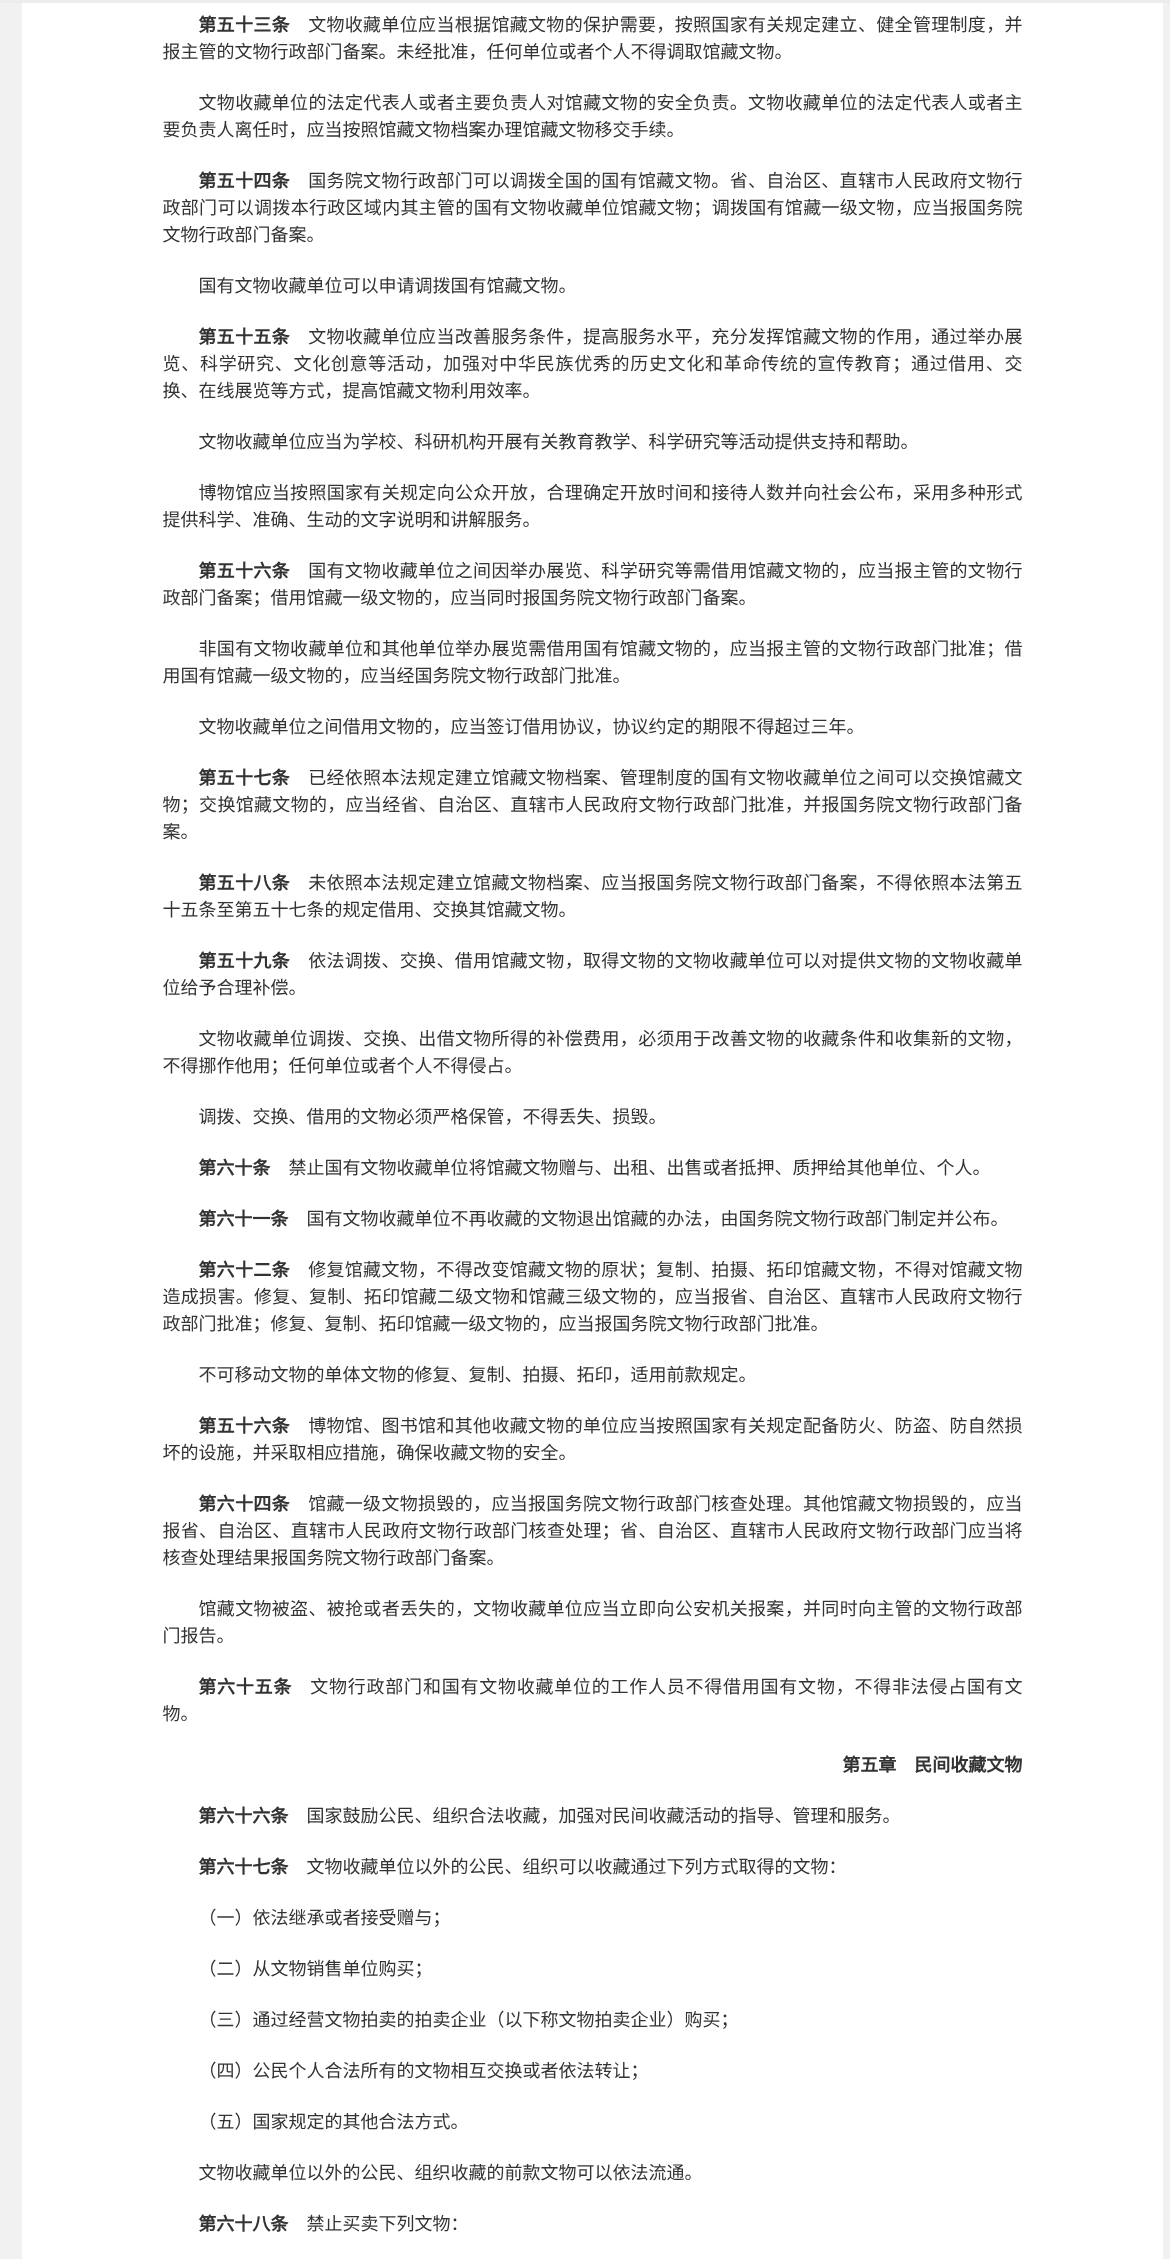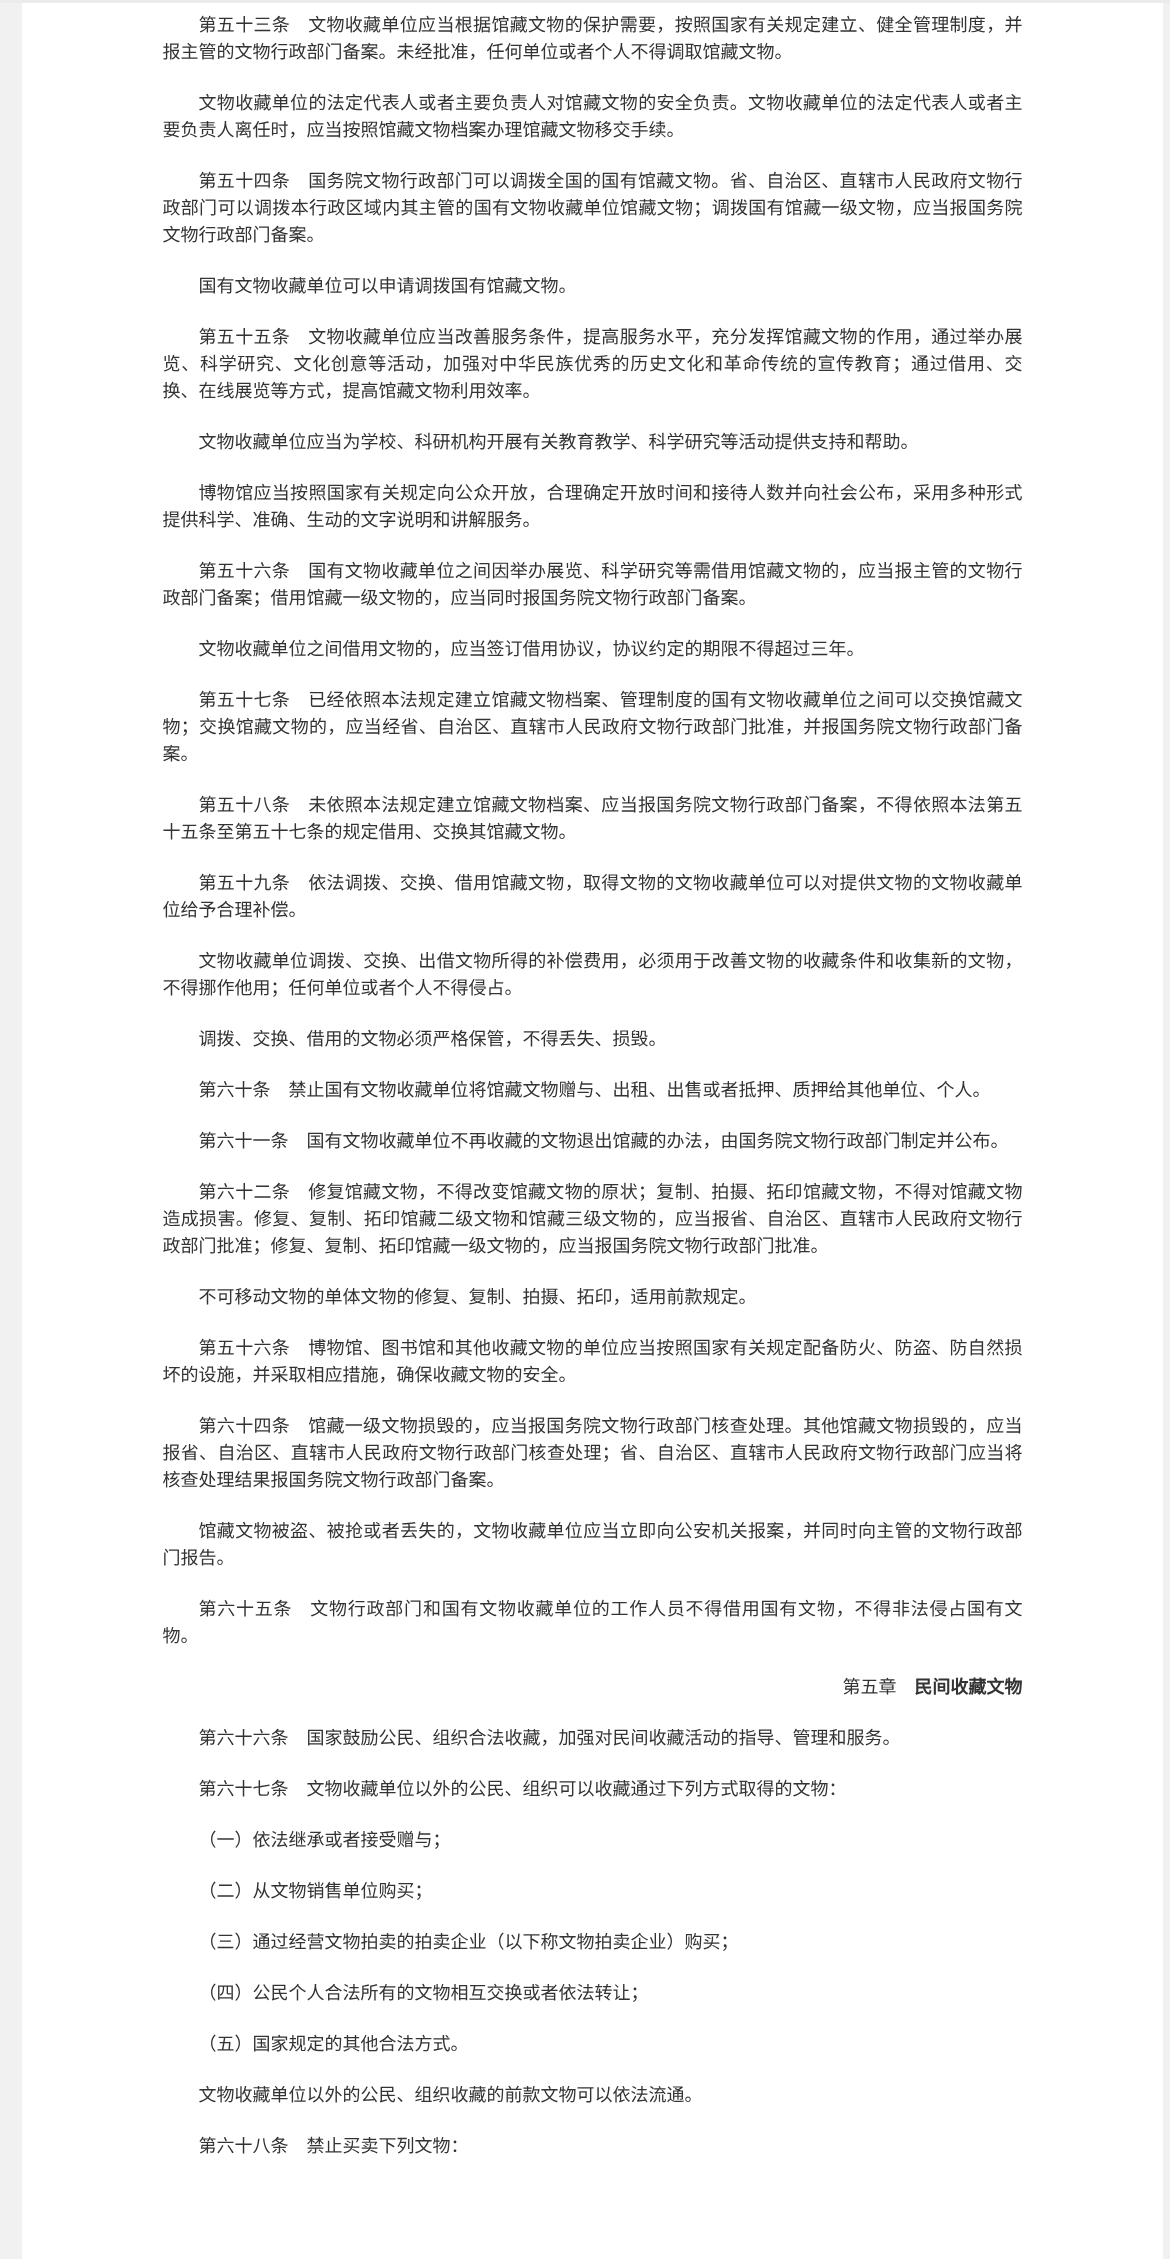--- a/index.html
+++ b/index.html
@@ -38,21 +38,21 @@
     font-size: 18px;
     line-height: 27px;
     text-align: justify;
     text-justify: inter-ideograph;
     text-indent: 2em;
     color: #333333;
     word-break: break-all;
   }
   .para:first-child { margin-top: 0; }
   .para .lead {
-    font-weight: normal;
+    font-weight: bold;
     margin-right: 1em;
   }
   .para.chapter {
     text-align: right;
     text-indent: 0;
     font-weight: bold;
   }
 </style>
 </head>
 <body>
@@ -64,20 +64,21 @@
 <div class="page">
   <div class="content">
       <p class="para article"><span class="lead">第五十三条</span><span class="ptext">文物收藏单位应当根据馆藏文物的保护需要，按照国家有关规定建立、健全管理制度，并报主管的文物行政部门备案。未经批准，任何单位或者个人不得调取馆藏文物。</span></p>
       <p class="para body"><span class="ptext">文物收藏单位的法定代表人或者主要负责人对馆藏文物的安全负责。文物收藏单位的法定代表人或者主要负责人离任时，应当按照馆藏文物档案办理馆藏文物移交手续。</span></p>
       <p class="para article"><span class="lead">第五十四条</span><span class="ptext">国务院文物行政部门可以调拨全国的国有馆藏文物。省、自治区、直辖市人民政府文物行政部门可以调拨本行政区域内其主管的国有文物收藏单位馆藏文物；调拨国有馆藏一级文物，应当报国务院文物行政部门备案。</span></p>
       <p class="para body"><span class="ptext">国有文物收藏单位可以申请调拨国有馆藏文物。</span></p>
       <p class="para article"><span class="lead">第五十五条</span><span class="ptext">文物收藏单位应当改善服务条件，提高服务水平，充分发挥馆藏文物的作用，通过举办展览、科学研究、文化创意等活动，加强对中华民族优秀的历史文化和革命传统的宣传教育；通过借用、交换、在线展览等方式，提高馆藏文物利用效率。</span></p>
       <p class="para body"><span class="ptext">文物收藏单位应当为学校、科研机构开展有关教育教学、科学研究等活动提供支持和帮助。</span></p>
       <p class="para body"><span class="ptext">博物馆应当按照国家有关规定向公众开放，合理确定开放时间和接待人数并向社会公布，采用多种形式提供科学、准确、生动的文字说明和讲解服务。</span></p>
       <p class="para article"><span class="lead">第五十六条</span><span class="ptext">国有文物收藏单位之间因举办展览、科学研究等需借用馆藏文物的，应当报主管的文物行政部门备案；借用馆藏一级文物的，应当同时报国务院文物行政部门备案。</span></p>
+      <p class="para body"><span class="ptext">非国有文物收藏单位和其他单位举办展览需借用国有馆藏文物的，应当报主管的文物行政部门批准；借用国有馆藏一级文物的，应当经国务院文物行政部门批准。</span></p>
       <p class="para body"><span class="ptext">文物收藏单位之间借用文物的，应当签订借用协议，协议约定的期限不得超过三年。</span></p>
       <p class="para article"><span class="lead">第五十七条</span><span class="ptext">已经依照本法规定建立馆藏文物档案、管理制度的国有文物收藏单位之间可以交换馆藏文物；交换馆藏文物的，应当经省、自治区、直辖市人民政府文物行政部门批准，并报国务院文物行政部门备案。</span></p>
       <p class="para article"><span class="lead">第五十八条</span><span class="ptext">未依照本法规定建立馆藏文物档案、应当报国务院文物行政部门备案，不得依照本法第五十五条至第五十七条的规定借用、交换其馆藏文物。</span></p>
       <p class="para article"><span class="lead">第五十九条</span><span class="ptext">依法调拨、交换、借用馆藏文物，取得文物的文物收藏单位可以对提供文物的文物收藏单位给予合理补偿。</span></p>
       <p class="para body"><span class="ptext">文物收藏单位调拨、交换、出借文物所得的补偿费用，必须用于改善文物的收藏条件和收集新的文物，不得挪作他用；任何单位或者个人不得侵占。</span></p>
       <p class="para body"><span class="ptext">调拨、交换、借用的文物必须严格保管，不得丢失、损毁。</span></p>
       <p class="para article"><span class="lead">第六十条</span><span class="ptext">禁止国有文物收藏单位将馆藏文物赠与、出租、出售或者抵押、质押给其他单位、个人。</span></p>
       <p class="para article"><span class="lead">第六十一条</span><span class="ptext">国有文物收藏单位不再收藏的文物退出馆藏的办法，由国务院文物行政部门制定并公布。</span></p>
       <p class="para article"><span class="lead">第六十二条</span><span class="ptext">修复馆藏文物，不得改变馆藏文物的原状；复制、拍摄、拓印馆藏文物，不得对馆藏文物造成损害。修复、复制、拓印馆藏二级文物和馆藏三级文物的，应当报省、自治区、直辖市人民政府文物行政部门批准；修复、复制、拓印馆藏一级文物的，应当报国务院文物行政部门批准。</span></p>
       <p class="para body"><span class="ptext">不可移动文物的单体文物的修复、复制、拍摄、拓印，适用前款规定。</span></p>

